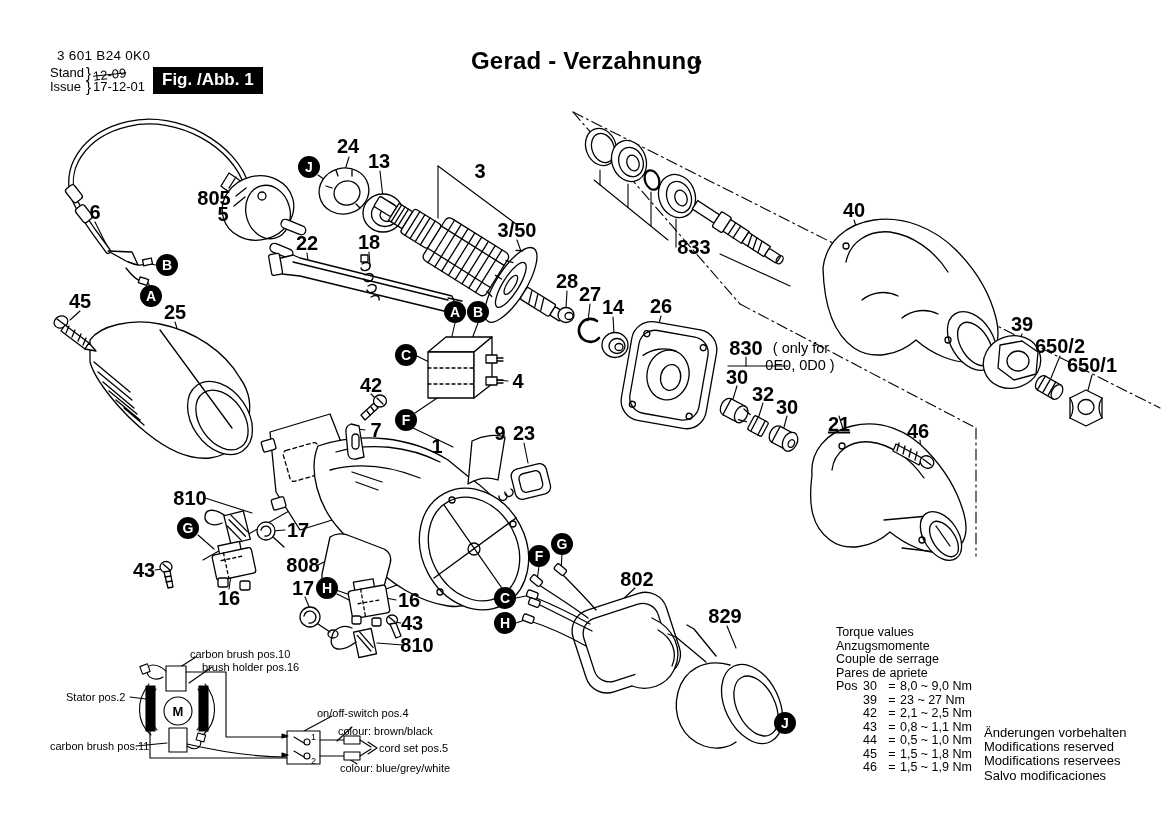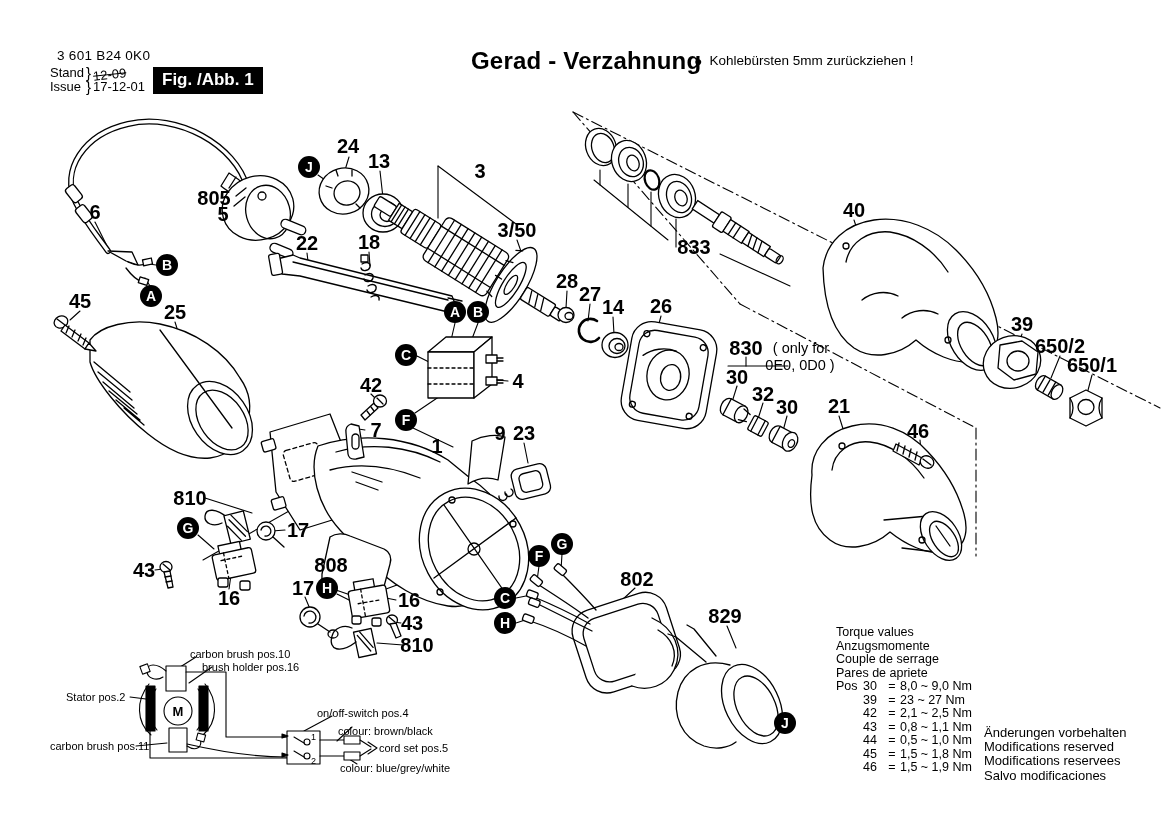--- a/index.html
+++ b/index.html
@@ -486,21 +486,20 @@
 </div>
 
 <div class="abs" id="fig-box">Fig. /Abb. 1</div>
 
 <div class="abs" id="title">Gerad - Verzahnung</div>
 
 <div class="abs" id="notice">
   <div class="row">
     <span class="bullet">●</span>
     <div>
-      <div>Kohlebürsten 5mm zurückziehen !</div>
       <div class="gap"></div>
     </div>
   </div>
 </div>
 
 <div class="abs" id="torque">
   <div>Torque values</div>
   <div>Anzugsmomente</div>
   <div>Couple de serrage</div>
   <div>Pares de apriete</div>
@@ -581,36 +580,36 @@
     <div class="callout" style="left: 567px; top: 281px;">28</div>
     <div class="callout" style="left: 590px; top: 294px;">27</div>
     <div class="callout" style="left: 613px; top: 307px;">14</div>
     <div class="callout" style="left: 661px; top: 306px;">26</div>
     <div class="callout" style="left: 746px; top: 348px;">830</div>
     <div class="callout small" style="left: 801px; top: 348px;">( only for</div>
     <div class="callout small" style="left: 800px; top: 365px;">0E0, 0D0 )</div>
     <div class="callout" style="left: 737px; top: 377px;">30</div>
     <div class="callout" style="left: 763px; top: 394px;">32</div>
     <div class="callout" style="left: 787px; top: 407px;">30</div>
-    <div class="callout" style="left: 839px; top: 406px;">21</div>
+    <div class="callout" style="left: 839px; top: 424px; text-decoration: underline;">21</div>
     <div class="callout" style="left: 1022px; top: 324px;">39</div>
     <div class="callout" style="left: 1060px; top: 346px;">650/2</div>
     <div class="callout" style="left: 1092px; top: 365px;">650/1</div>
     <div class="callout" style="left: 918px; top: 431px;">46</div>
     <div class="callout" style="left: 371px; top: 385px;">42</div>
     <div class="callout" style="left: 518px; top: 381px;">4</div>
     <div class="callout" style="left: 376px; top: 430px;">7</div>
     <div class="callout" style="left: 437px; top: 446px;">1</div>
     <div class="callout" style="left: 500px; top: 433px;">9</div>
     <div class="callout" style="left: 524px; top: 433px;">23</div>
     <div class="callout" style="left: 190px; top: 498px;">810</div>
     <div class="callout" style="left: 298px; top: 530px;">17</div>
     <div class="callout" style="left: 144px; top: 570px;">43</div>
     <div class="callout" style="left: 229px; top: 598px;">16</div>
-    <div class="callout" style="left: 303px; top: 565px; margin-left: 28px;">808</div>
+    <div class="callout" style="left: 303px; top: 565px;">808</div>
     <div class="callout" style="left: 303px; top: 588px;">17</div>
     <div class="callout" style="left: 409px; top: 600px;">16</div>
     <div class="callout" style="left: 412px; top: 623px;">43</div>
     <div class="callout" style="left: 417px; top: 645px;">810</div>
     <div class="callout" style="left: 637px; top: 579px;">802</div>
     <div class="callout" style="left: 725px; top: 616px;">829</div>
     <div class="marker" style="left: 309px; top: 167px;">J</div>
     <div class="marker" style="left: 167px; top: 265px;">B</div>
     <div class="marker" style="left: 151px; top: 296px;">A</div>
     <div class="marker" style="left: 455px; top: 312px;">A</div>

